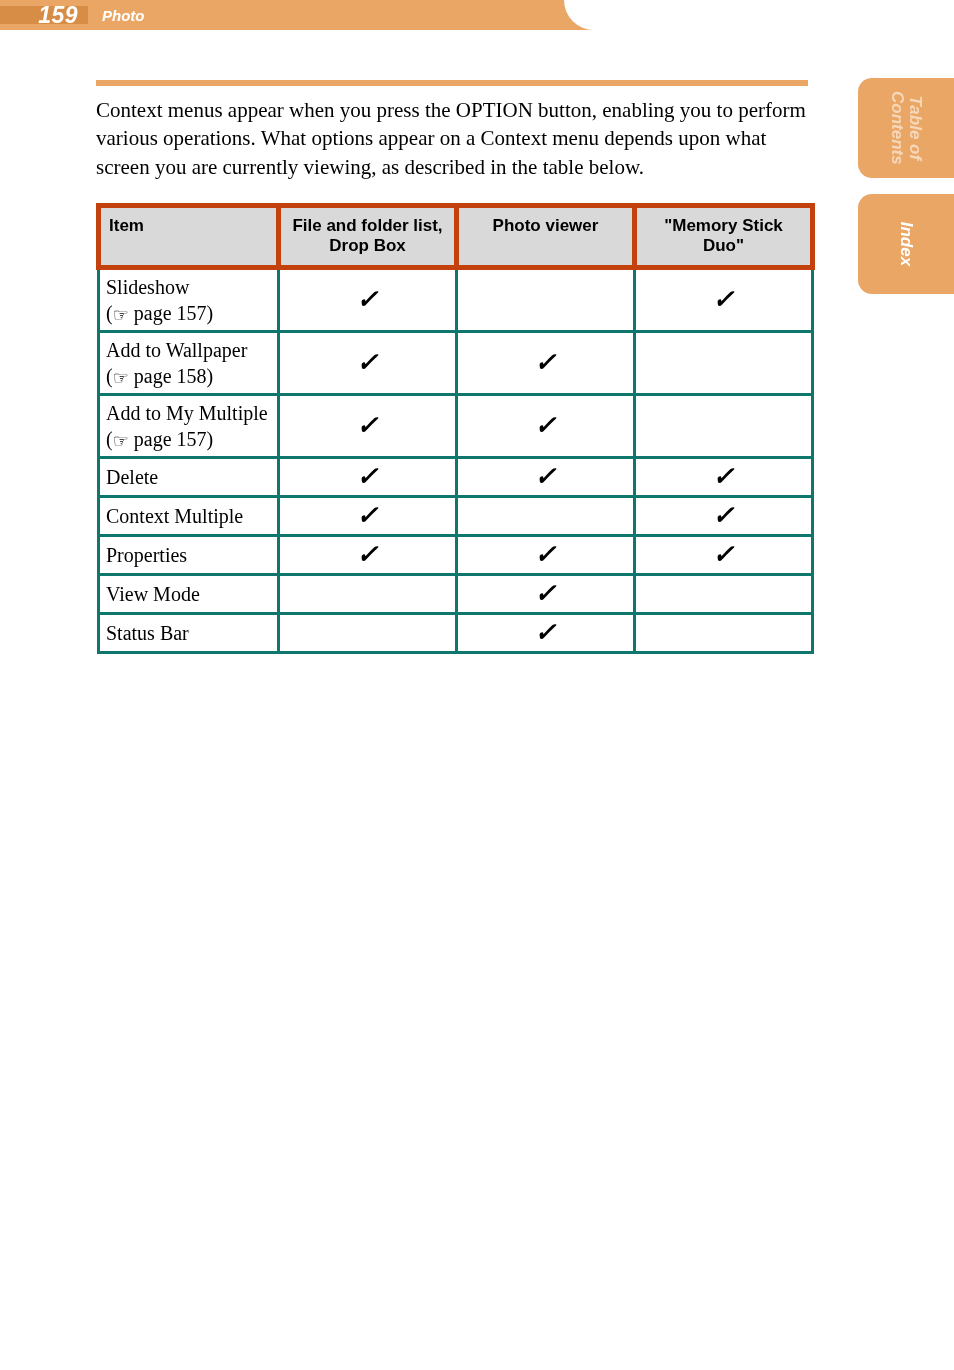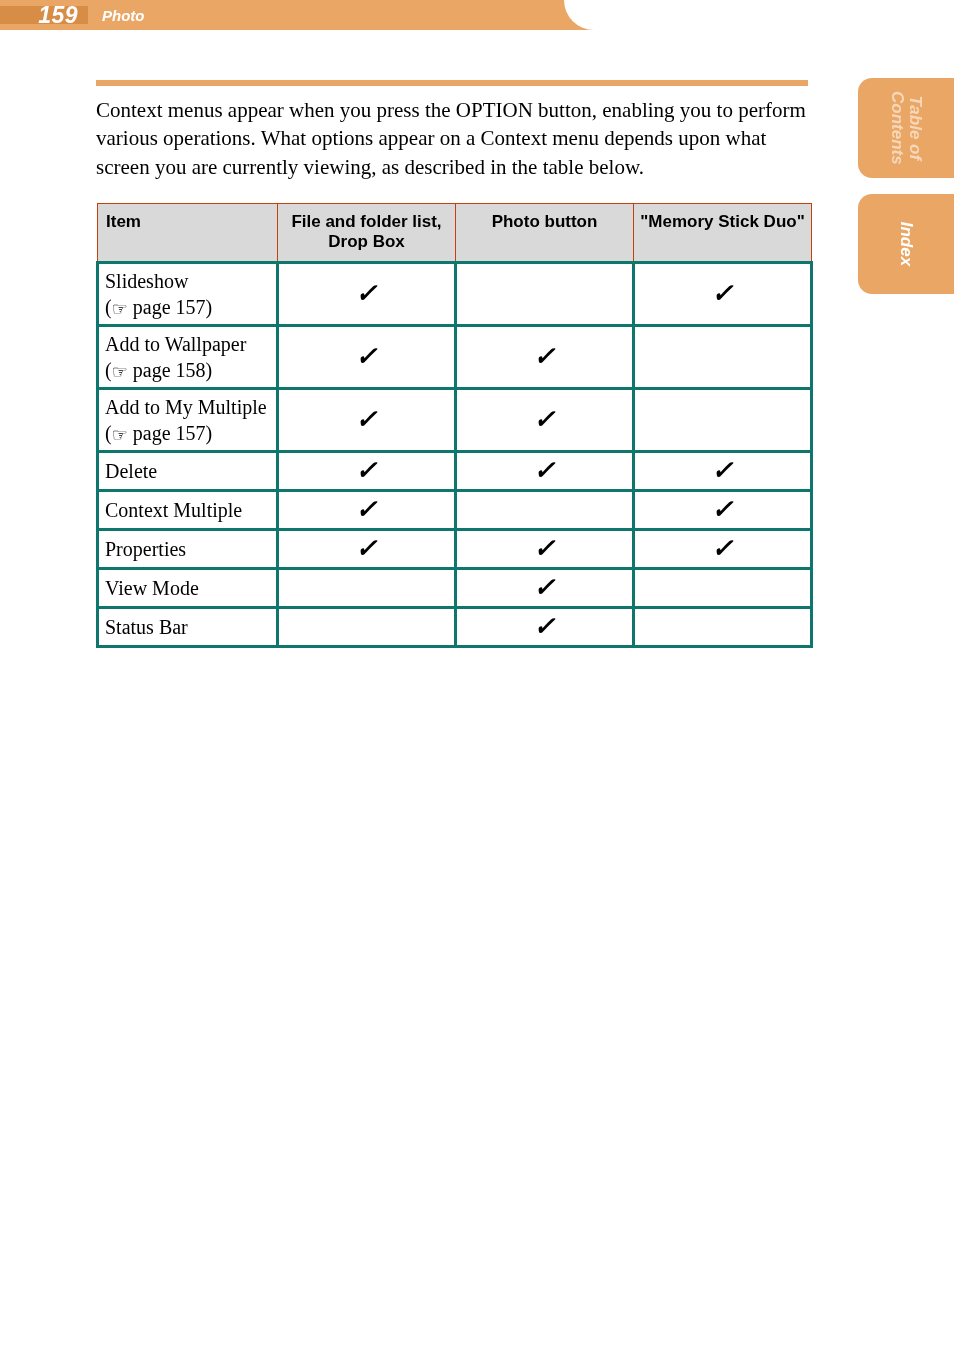--- a/index.html
+++ b/index.html
@@ -136,21 +136,21 @@
   .context-table col.c1 { width: 178px; }
   .context-table col.c2 { width: 178px; }
   .context-table col.c3 { width: 178px; }
 
   .context-table th {
     background: #d9d9d9;
     font-family: Arial, Helvetica, sans-serif;
     font-weight: 700;
     font-size: 17px;
     text-align: center;
-    border: 1px solid #c2410c;
+    border: 5px solid #c2410c;
     padding: 8px 6px 8px 6px;
     line-height: 1.2;
     vertical-align: top;
   }
   .context-table th.item-head {
     text-align: left;
     vertical-align: top;
     padding-left: 8px;
   }
 
@@ -217,21 +217,21 @@
     <colgroup>
       <col class="c0">
         <col class="c1">
         <col class="c2">
         <col class="c3">
     </colgroup>
     <thead>
       <tr>
         <th class="item-head">Item</th>
         <th>File and folder list, Drop Box</th>
-        <th>Photo button</th>
+        <th>Photo viewer</th>
         <th>"Memory Stick Duo"</th>
       </tr>
     </thead>
     <tbody id="table-body">
         <tr>
           <td class="item-cell">
             <span class="item-main">Slideshow</span>
             <span class="item-ref"><span>(</span><span class="ref-icon">☞</span><span> page 157</span><span>)</span></span>
           </td>
           <td><span class="check">✓</span></td>

